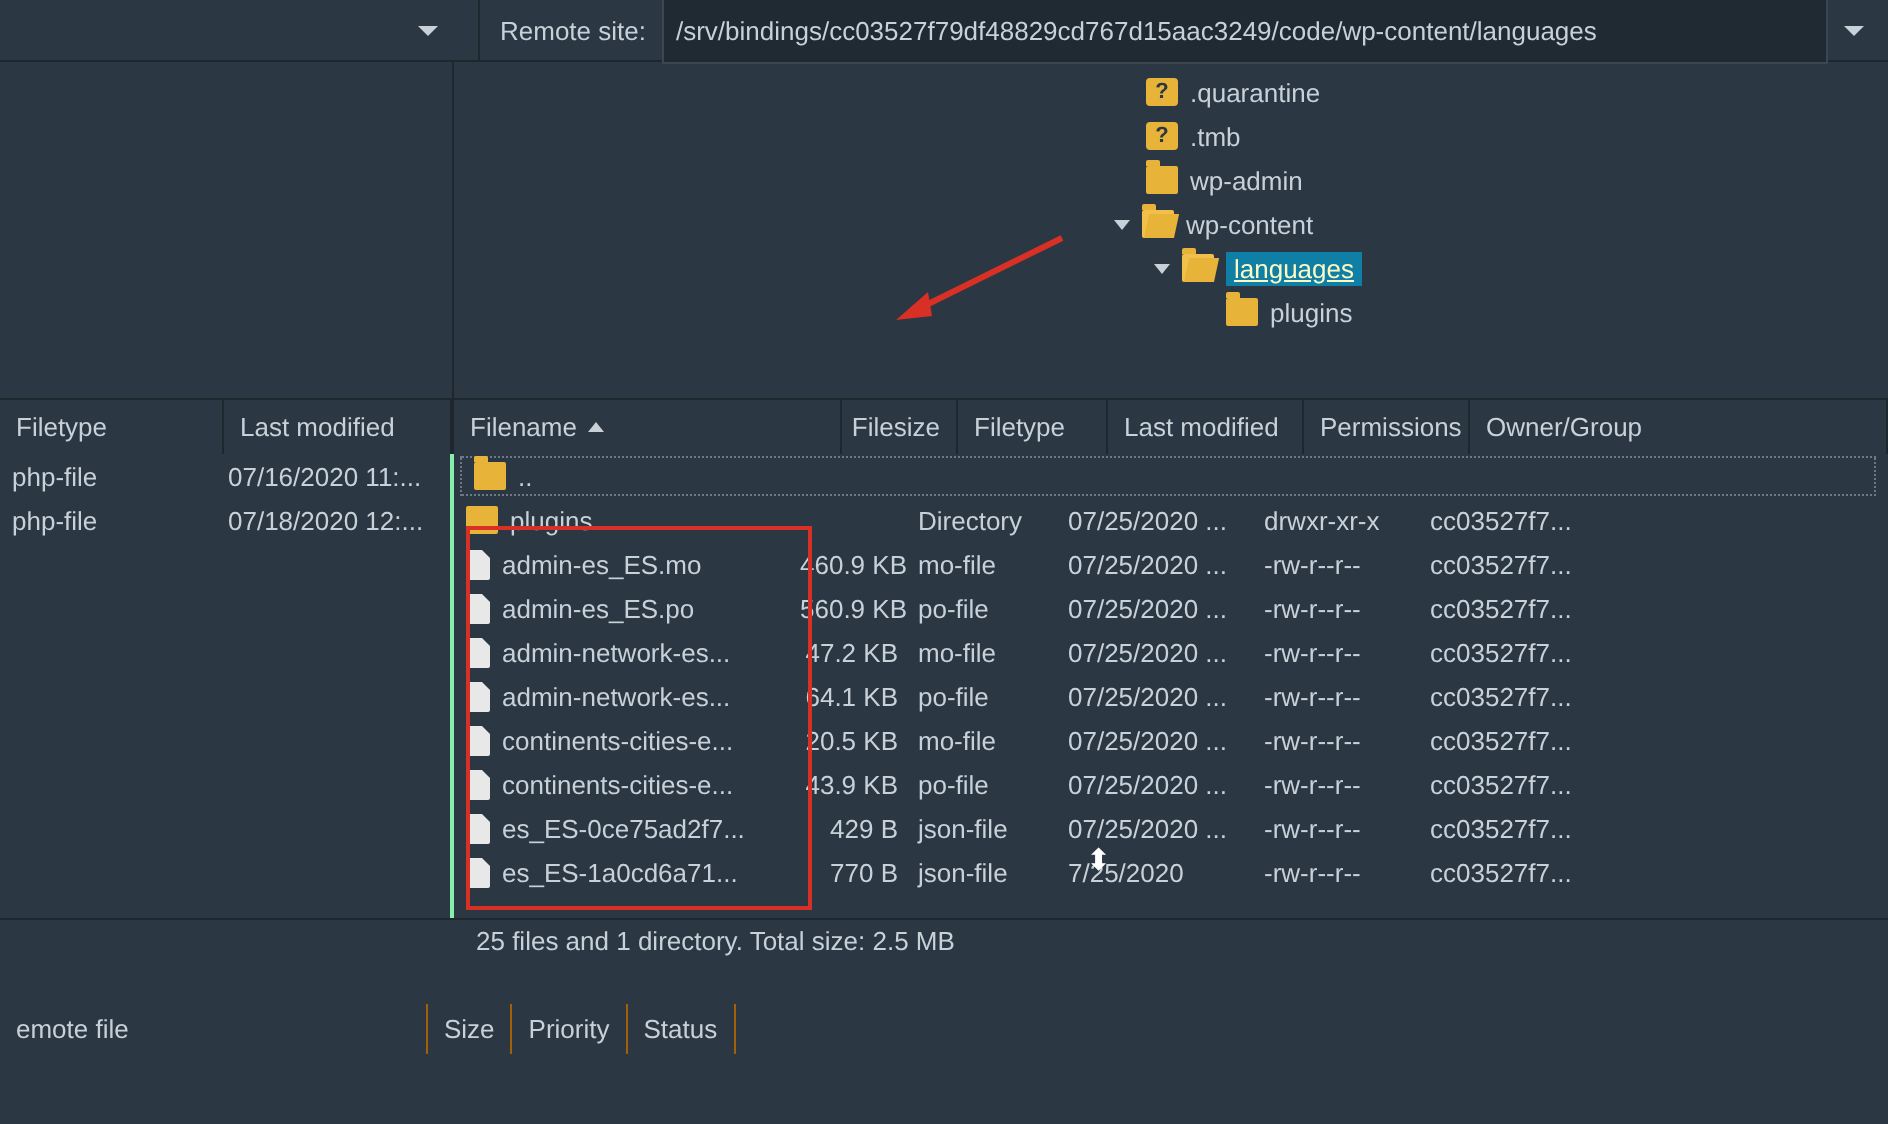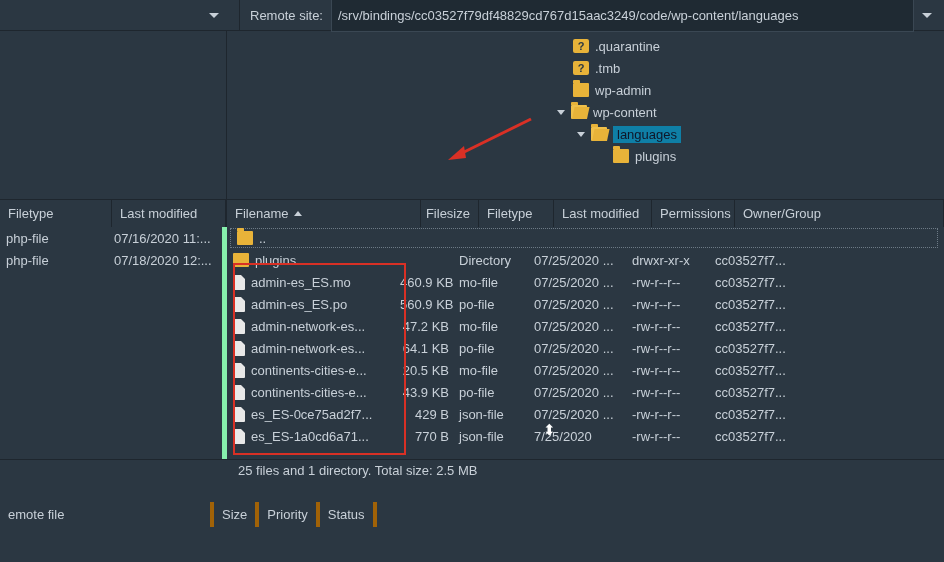--- a/index.html
+++ b/index.html
@@ -103,22 +103,23 @@
   background: #e8e8e8; border-radius: 1px;
   position: relative;
 }
 .file-icon::before {
   content: ""; position: absolute; right: 0; top: 0;
   border-top: 4px solid #2b3742;
   border-left: 4px solid transparent;
 }
 .tree-node.selected .node-label {
   background: #0f7fa6;
-  color: #0f172a;
+  color: #fef9c3;
   padding: 1px 4px;
+  text-decoration: underline;
 }
 .headers-row {
   display: flex;
   height: 27px;
 }
 .headers-left {
   width: 227px; display: flex; align-items: center;
   border-right: 1px solid #1e262e;
 }
 .headers-right {
@@ -135,21 +136,21 @@
   width: 0; height: 0; margin-left: 6px;
   border-left: 4px solid transparent;
   border-right: 4px solid transparent;
   border-bottom: 5px solid #c8d0d8;
 }
 .list-row {
   display: flex;
   height: 232px;
 }
 .list-left {
-  width: 227px; border-right: 5px solid #86efac;
+  width: 227px; border-right: 2px solid #86efac;
   overflow: hidden;
 }
 .list-right {
   flex: 1; overflow: hidden;
 }
 .file-row {
   display: flex; align-items: center;
   height: 22px; padding-left: 6px;
   white-space: nowrap;
   cursor: pointer;
@@ -166,21 +167,21 @@
   padding-left: 238px;
 }
 .bottom-headers {
   margin-top: 22px;
   height: 25px;
   display: flex; align-items: center;
 }
 .bottom-headers .bh-col {
   padding: 0 8px; cursor: pointer;
   height: 100%; display: flex; align-items: center;
-  border-right: 4px solid #a16207;
+  border-right: 1px solid #a16207;
 }
 .red-box {
   position: absolute;
   left: 233px; top: 263px;
   width: 173px; height: 192px;
   border: 2px solid #d93025;
   pointer-events: none;
 }
 .arrow {
   position: absolute; left: 446px; top: 114px;

